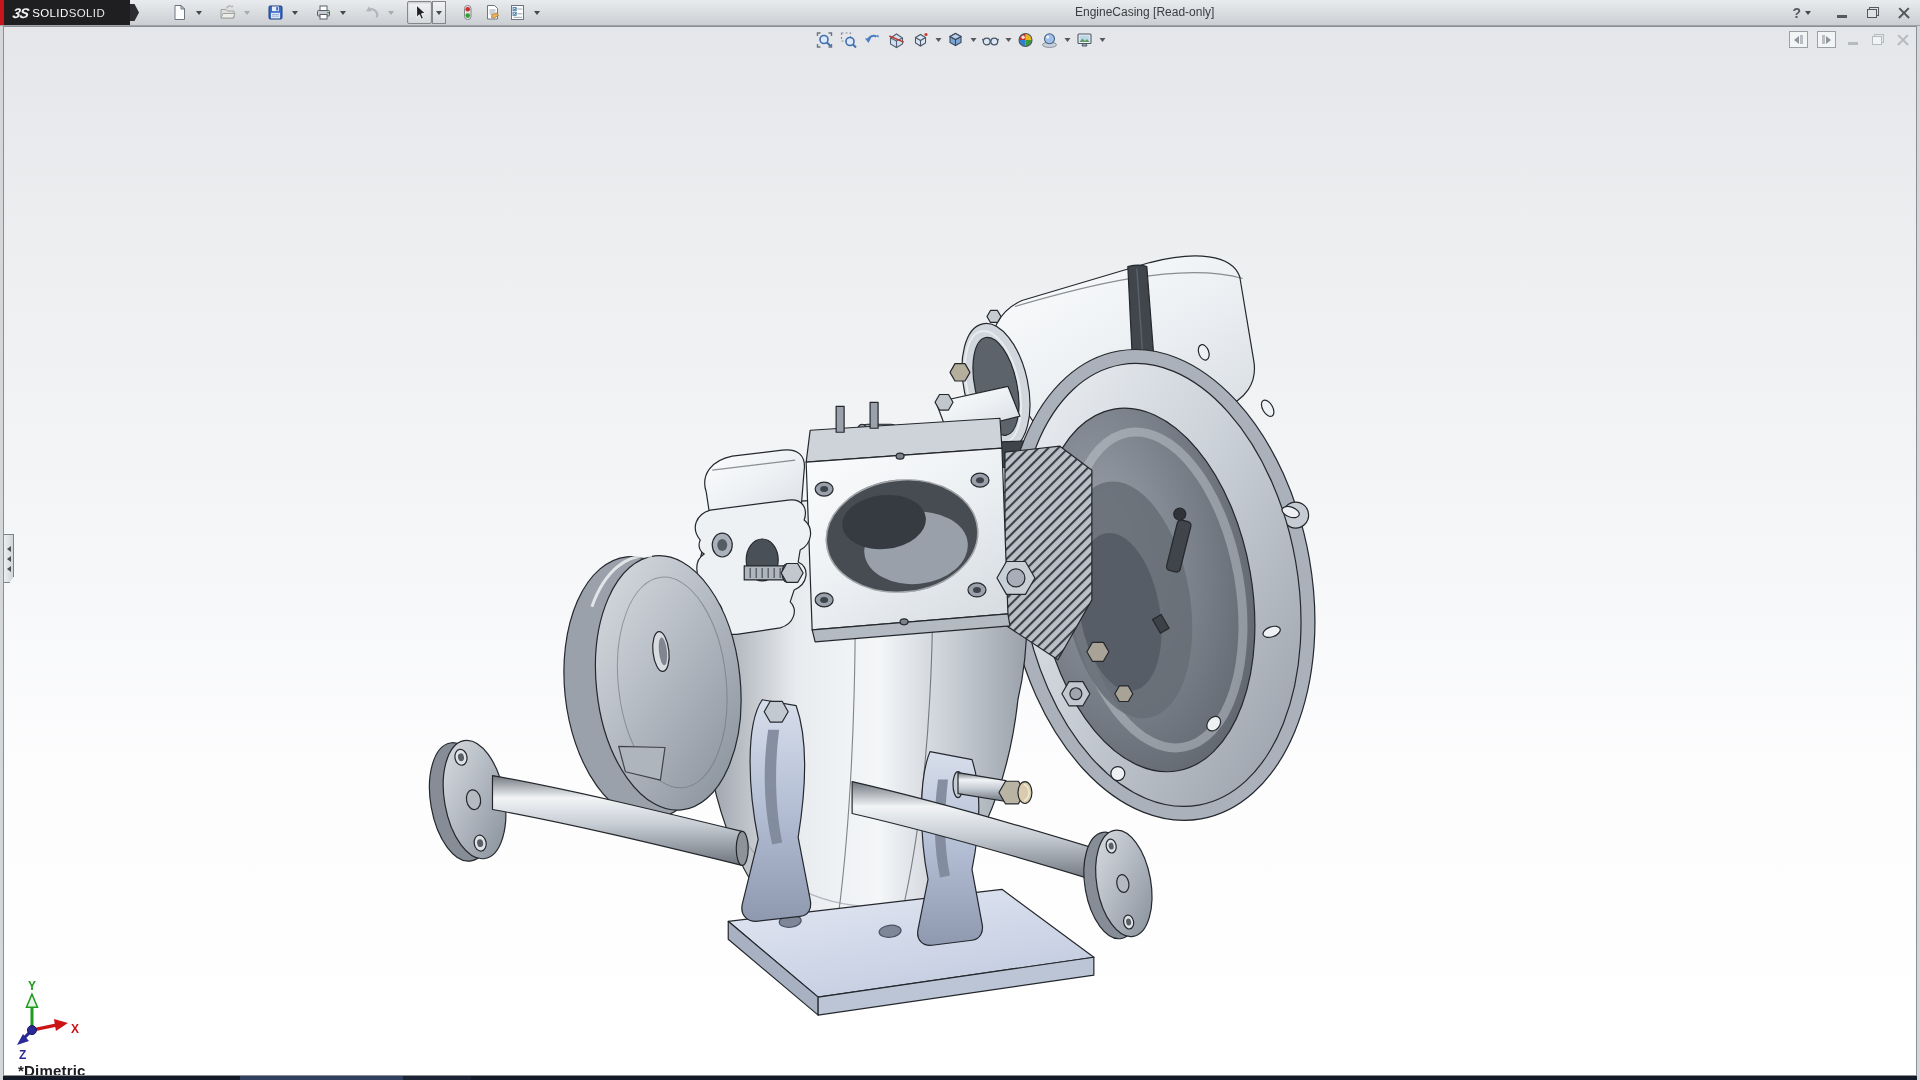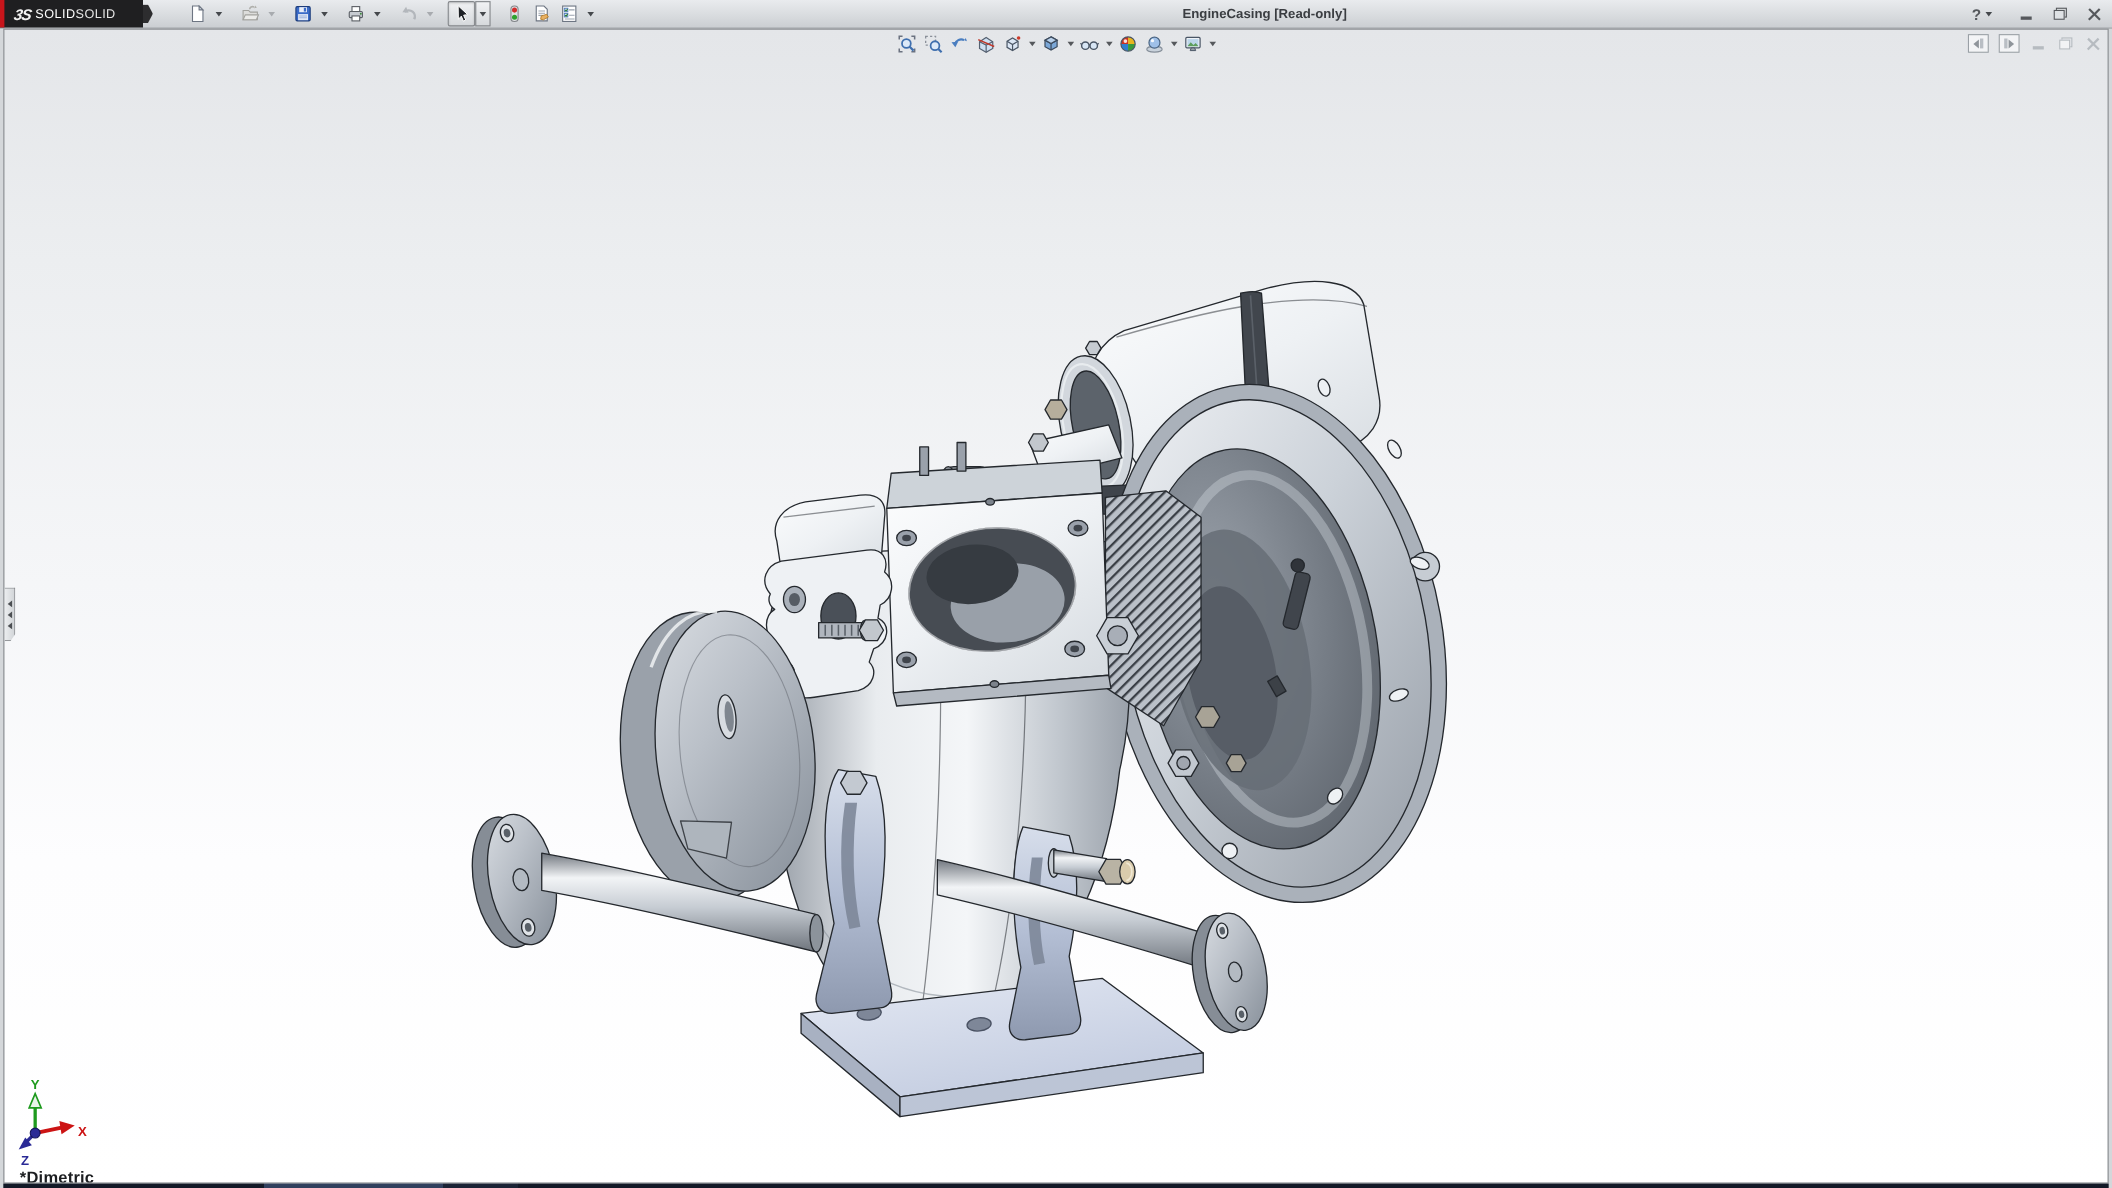--- a/index.html
+++ b/index.html
@@ -23,21 +23,21 @@
   .brand-text .light{font-weight:normal;color:#e6e6e6;}
   .brand-tab{height:17px;width:9px;background:#2d2d2f;clip-path:polygon(0 0,50% 0,100% 50%,50% 100%,0 100%);margin-left:0;}
   .toolbar{display:flex;align-items:center;margin-left:28px;}
   .tbtn{width:23px;height:21px;display:flex;align-items:center;justify-content:center;border-radius:2px;border:1px solid transparent;}
   .tbtn.pressed{border:1px solid #84878b;background:linear-gradient(#f1f2f4,#d6d9dc);box-shadow:inset 0 1px 2px rgba(0,0,0,.18);}
   .dropbtn{width:12px;height:21px;display:flex;align-items:center;justify-content:center;border:1px solid transparent;}
   .dropbtn.boxed{border:1px solid #84878b;background:linear-gradient(#f1f2f4,#d6d9dc);}
   .dropbtn::after{content:"";border-left:3.5px solid transparent;border-right:3.5px solid transparent;border-top:4px solid #45484c;}
   .dropbtn.dim::after{border-top-color:#a8abaf;}
   .tgap{width:9px;}
-  .app-title{position:absolute;left:1075px;top:0;height:41px;line-height:25px;font-size:12px;color:#3a3d41;white-space:nowrap;font-weight:bold;}
+  .app-title{position:absolute;left:1075px;top:0;height:41px;line-height:25px;font-size:12px;color:#3a3d41;white-space:nowrap;}
   .winctl{position:absolute;right:8px;top:0;height:25px;display:flex;align-items:center;gap:15px;}
   .helpwrap{display:flex;align-items:center;margin-right:4px;}
   .help-q{font-size:14px;font-weight:bold;color:#55585c;line-height:1;}
   .ctl{display:flex;align-items:center;justify-content:center;width:16px;height:16px;}
   .glyph-min{width:10px;height:3px;background:#55585c;margin-top:8px;}
   .glyph-restore{position:relative;width:12px;height:11px;}
   .glyph-restore::before{content:"";position:absolute;right:0;top:0;width:8px;height:7px;border:1.5px solid #55585c;}
   .glyph-restore::after{content:"";position:absolute;left:0;bottom:0;width:8px;height:7px;border:1.5px solid #55585c;background:#dfe2e5;}
   .glyph-close{position:relative;width:12px;height:12px;}
   .glyph-close::before,.glyph-close::after{content:"";position:absolute;left:-1px;top:5px;width:14px;height:2.4px;background:#55585c;}

